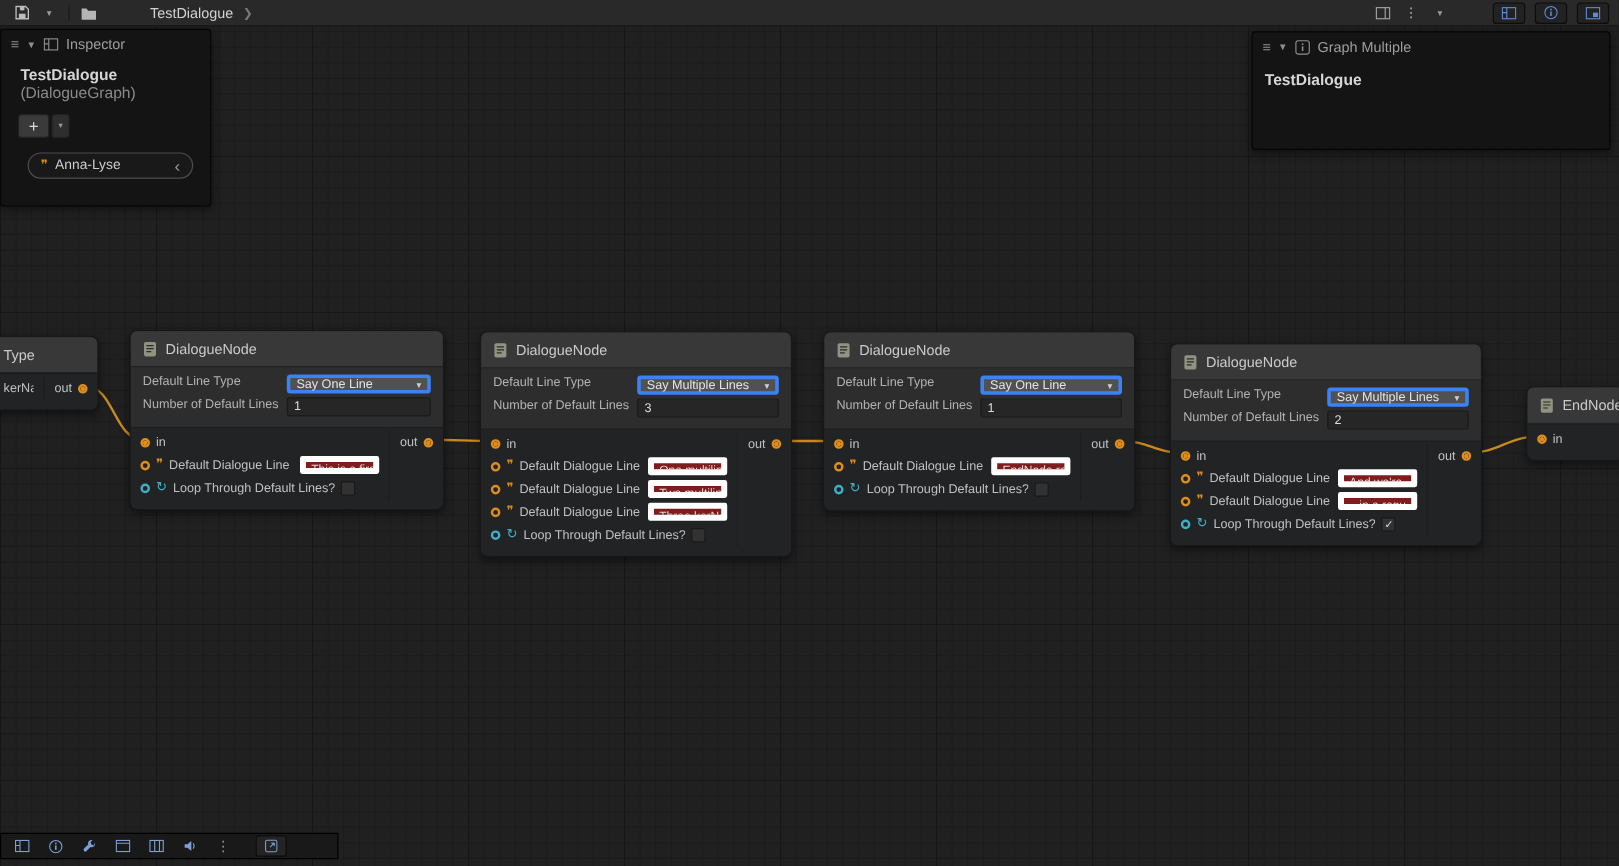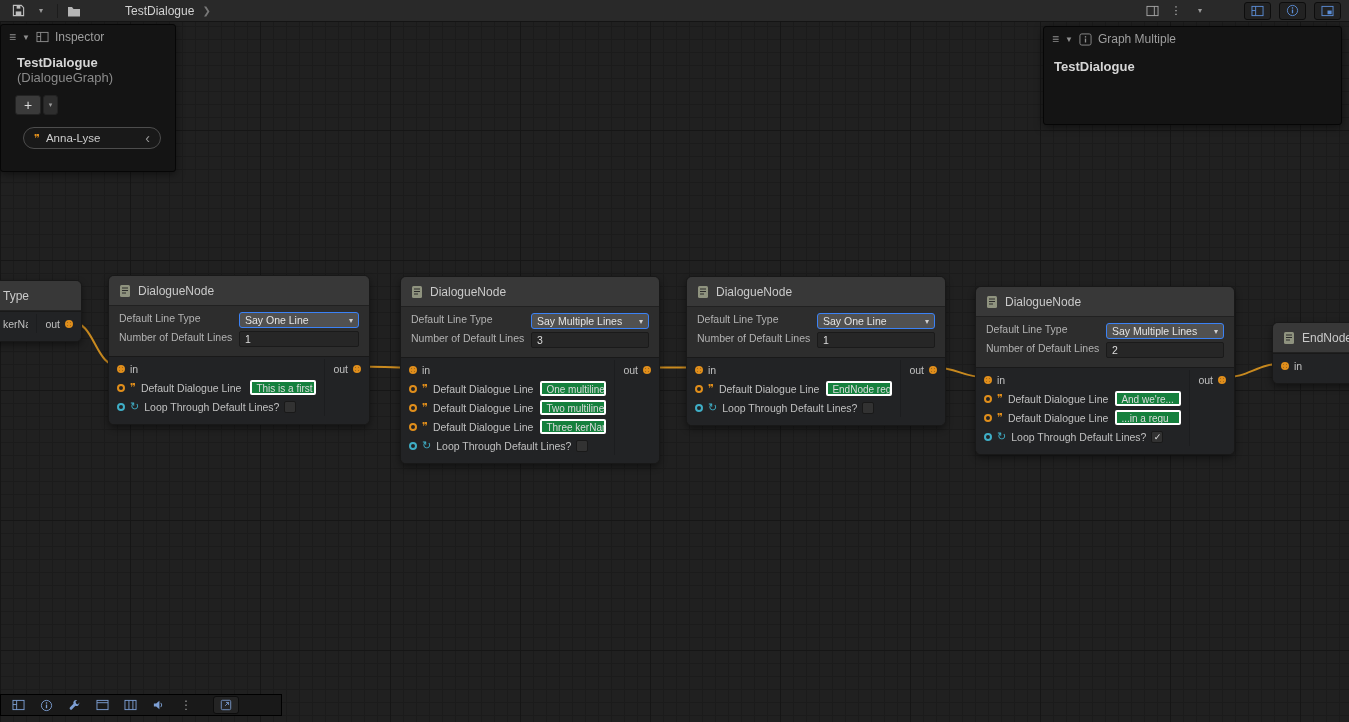--- a/index.html
+++ b/index.html
@@ -54,38 +54,38 @@
   #edges path{stroke:#c98a1f;stroke-width:2;fill:none;stroke-linecap:round}
   
   .node{position:absolute;background:#2a2a2a;border:1px solid #181818;border-radius:6px;z-index:2;
     box-shadow:0 3px 7px rgba(0,0,0,.45);font-size:11px}
   .node-title{display:flex;align-items:center;gap:6px;height:30px;padding:0 9px;background:#383838;
     border-radius:5px 5px 0 0;border-bottom:1px solid #212121}
   .node-title-text{font-size:12px;color:#cacaca;white-space:nowrap}
   .node-props{padding:6px 0;background:#2d2d2d}
   .prop-row{display:flex;align-items:flex-start;height:19px;padding:0 10px}
   .prop-label{flex:0 0 120px;font-size:10.5px;color:#b2b2b2;white-space:nowrap;overflow:hidden}
-  .dropdown{flex:1;display:flex;align-items:center;height:16px;background:#515151;border:1px solid #3b82f6;
+  .dropdown{flex:1;display:flex;align-items:center;height:16px;background:#515151;border:3px solid #3b82f6;
     border-radius:3px;padding:0 5px;color:#e4e4e4;font-size:10.5px;min-width:0}
   .dd-text{flex:1;white-space:nowrap;overflow:hidden}
   .dd-arrow{font-size:8px;color:#cfcfcf;margin-left:3px}
   .text-input{flex:1;height:16px;line-height:15px;background:#262626;border:1px solid #1a1a1a;
     border-radius:2px;padding:0 5px;color:#dcdcdc;font-size:10.5px;white-space:nowrap;overflow:hidden}
   .node-ports{display:flex;background:#222325;border-top:1px solid #191919;border-radius:0 0 5px 5px;
     padding:2px 0 8px}
   .ports-left{flex:1;min-width:0}
   .ports-right{flex:0 0 40px;border-left:1px solid #1c1d1f}
   .port-row{display:flex;align-items:center;height:19px;padding:0 8px;gap:5px}
   .ports-right .port-row{justify-content:center}
   .port-label{font-size:10.5px;color:#c0c0c0;white-space:nowrap;overflow:hidden}
   .port-dot{width:8px;height:8px;border-radius:50%;border:2px solid #e08e1b;background:#222325;flex:0 0 auto}
   .port-dot.connected{background:radial-gradient(circle,#e08e1b 0 1.6px,#222325 2px)}
   .port-dot.teal{border-color:#3faec6}
-  .line-input{width:66px;height:15px;line-height:14px;margin-left:auto;background:#15803d;
-    border:2px solid #ffffff;border-radius:2px;font-size:10px;color:#dadada;padding:0 4px;
+  .line-input{width:66px;height:15px;line-height:14px;margin-left:auto;background:#7f1d1d;
+    border:5px solid #ffffff;border-radius:2px;font-size:10px;color:#dadada;padding:0 4px;
     white-space:nowrap;overflow:hidden;flex:0 0 auto}
   .checkbox{width:12px;height:12px;background:#323232;border:1px solid #191919;border-radius:2px;
     display:flex;align-items:center;justify-content:center;font-size:9px;color:#e0e0e0;flex:0 0 auto}
   
   #bottom-toolbar{position:absolute;left:0;top:694px;width:282px;height:22px;background:#191919;
     border:1px solid #000;display:flex;align-items:center;padding:0 4px;gap:2px;z-index:10}
   .bb-btn{width:26px;height:18px;display:flex;align-items:center;justify-content:center;
     color:#7d9fd4;border-radius:3px;font-size:12px}
   .bb-btn.gray{color:#9a9a9a}
   .bb-btn.last{margin-left:12px;background:#242424;border:1px solid #0d0d0d}

